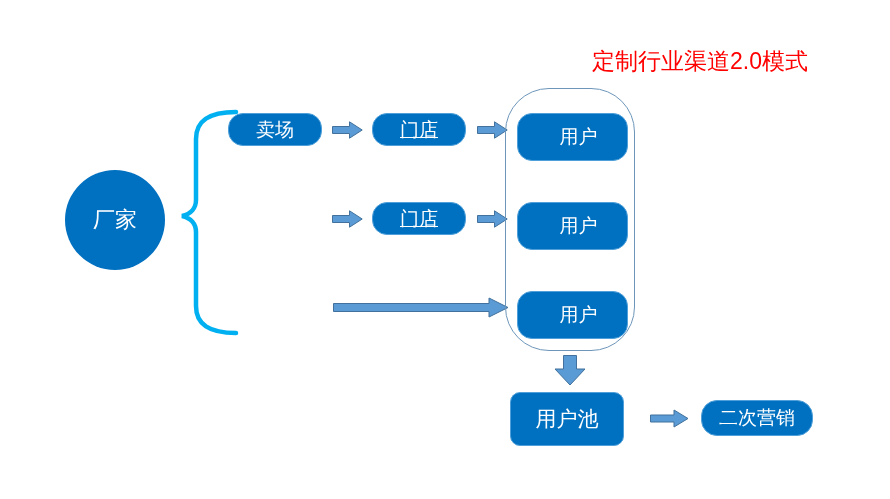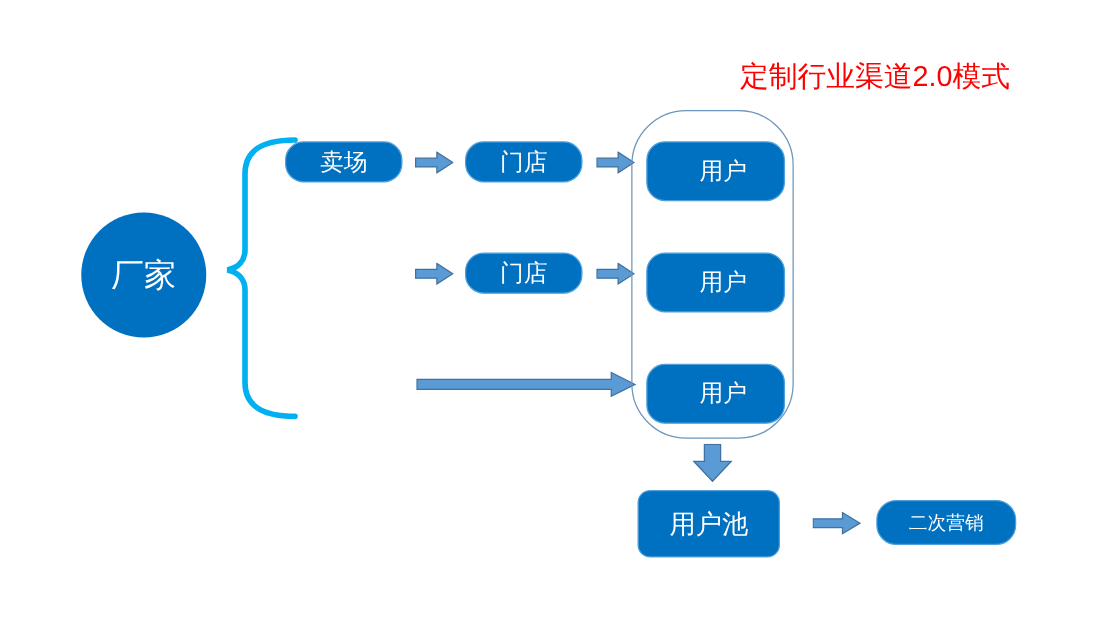--- a/index.html
+++ b/index.html
@@ -43,29 +43,29 @@
     left: 65px;
     top: 170px;
     width: 100px;
     height: 100px;
     border-radius: 50%;
     background: #0070C0;
     color: #ffffff;
     display: flex;
     align-items: center;
     justify-content: center;
-    font-size: 26px;
+    font-size: 22px;
   }
   .brace {
     position: absolute;
     left: 178px;
     top: 105px;
   }
   .row-left   { left: 228px; width: 94px;  height: 33px; }
-  .row-mid    { left: 372px; width: 94px;  height: 33px; }
+  .row-mid    { left: 372px; width: 94px;  height: 33px; text-decoration: underline; }
   .row-user   { left: 517px; width: 111px; height: 48px; }
   .row-user span { text-indent: 12px; }
   .row1 { top: 113px; }
   .row2 { top: 202px; }
   .row3 { top: 291px; }
   .user-container {
     position: absolute;
     left: 505px;
     top: 88px;
     width: 130px;
@@ -90,21 +90,21 @@
     height: 54px;
     border-radius: 10px;
     font-size: 21px;
   }
   .secondary {
     left: 701px;
     top: 400px;
     width: 112px;
     height: 36px;
     border-radius: 16px;
-    font-size: 15px;
+    font-size: 19px;
   }
 </style>
 </head>
 <body>
 
 <div class="canvas">
 
   <div class="title">定制行业渠道2.0模式</div>
 
   <div class="circle">

